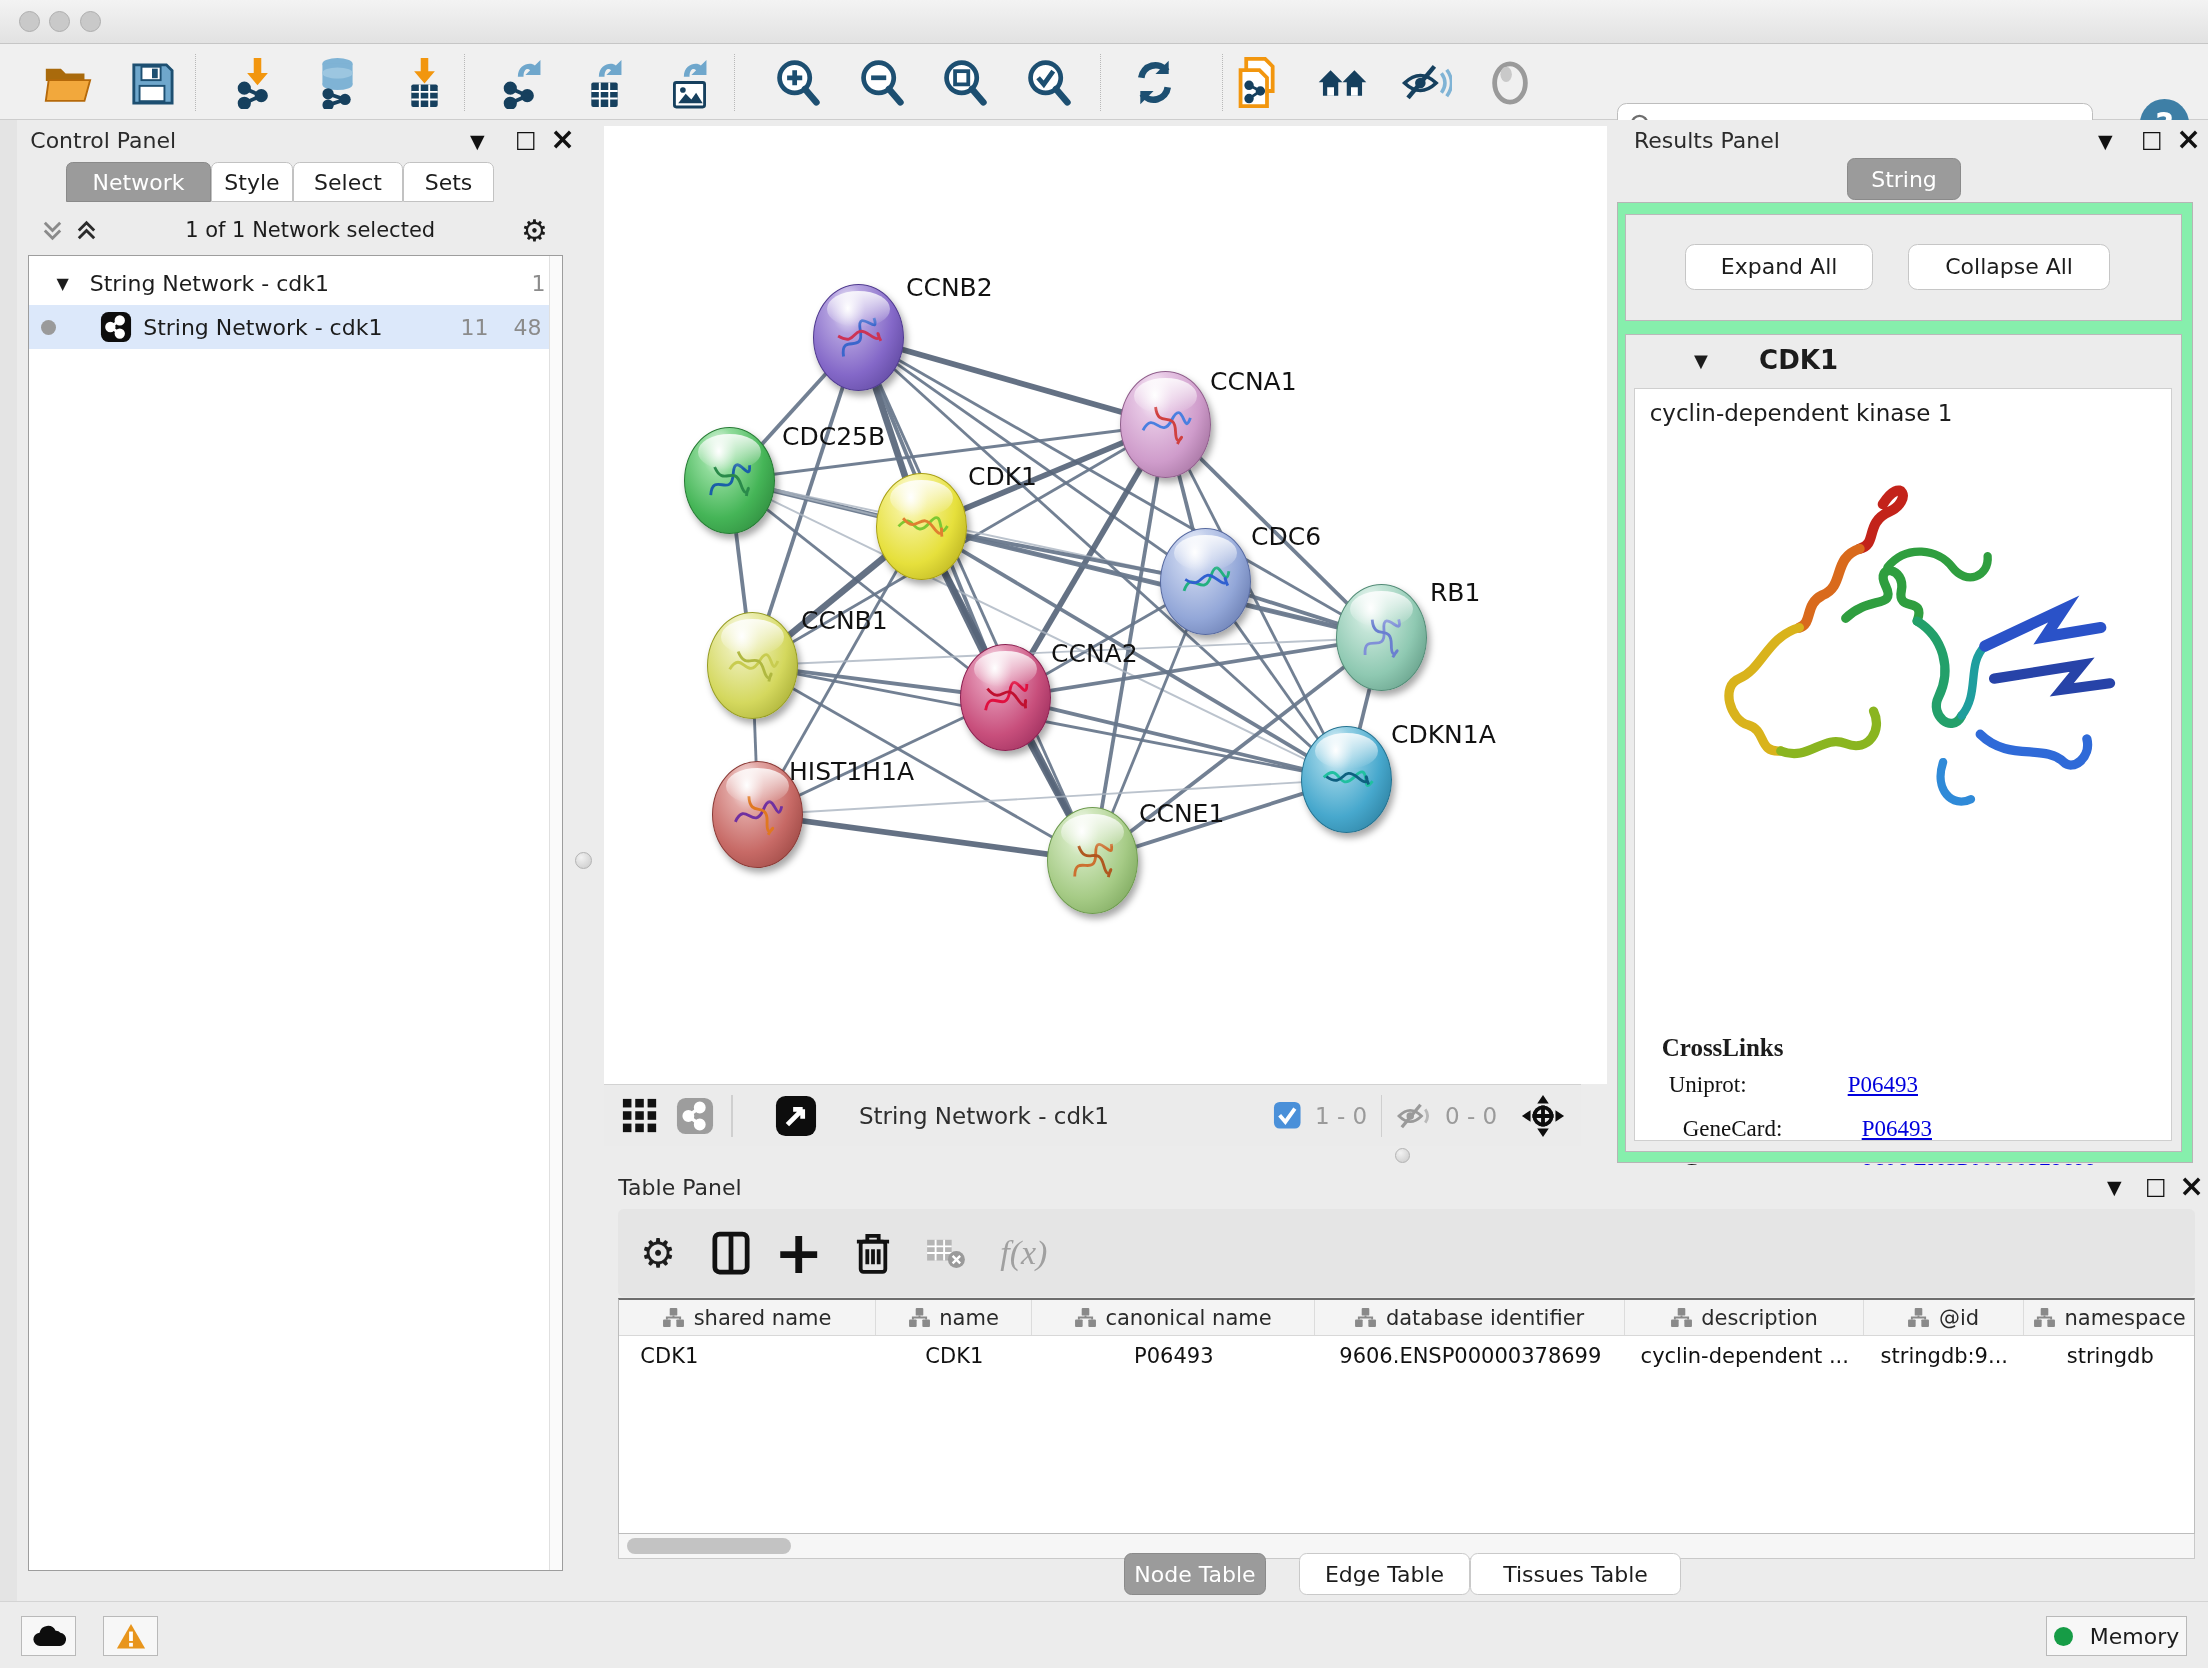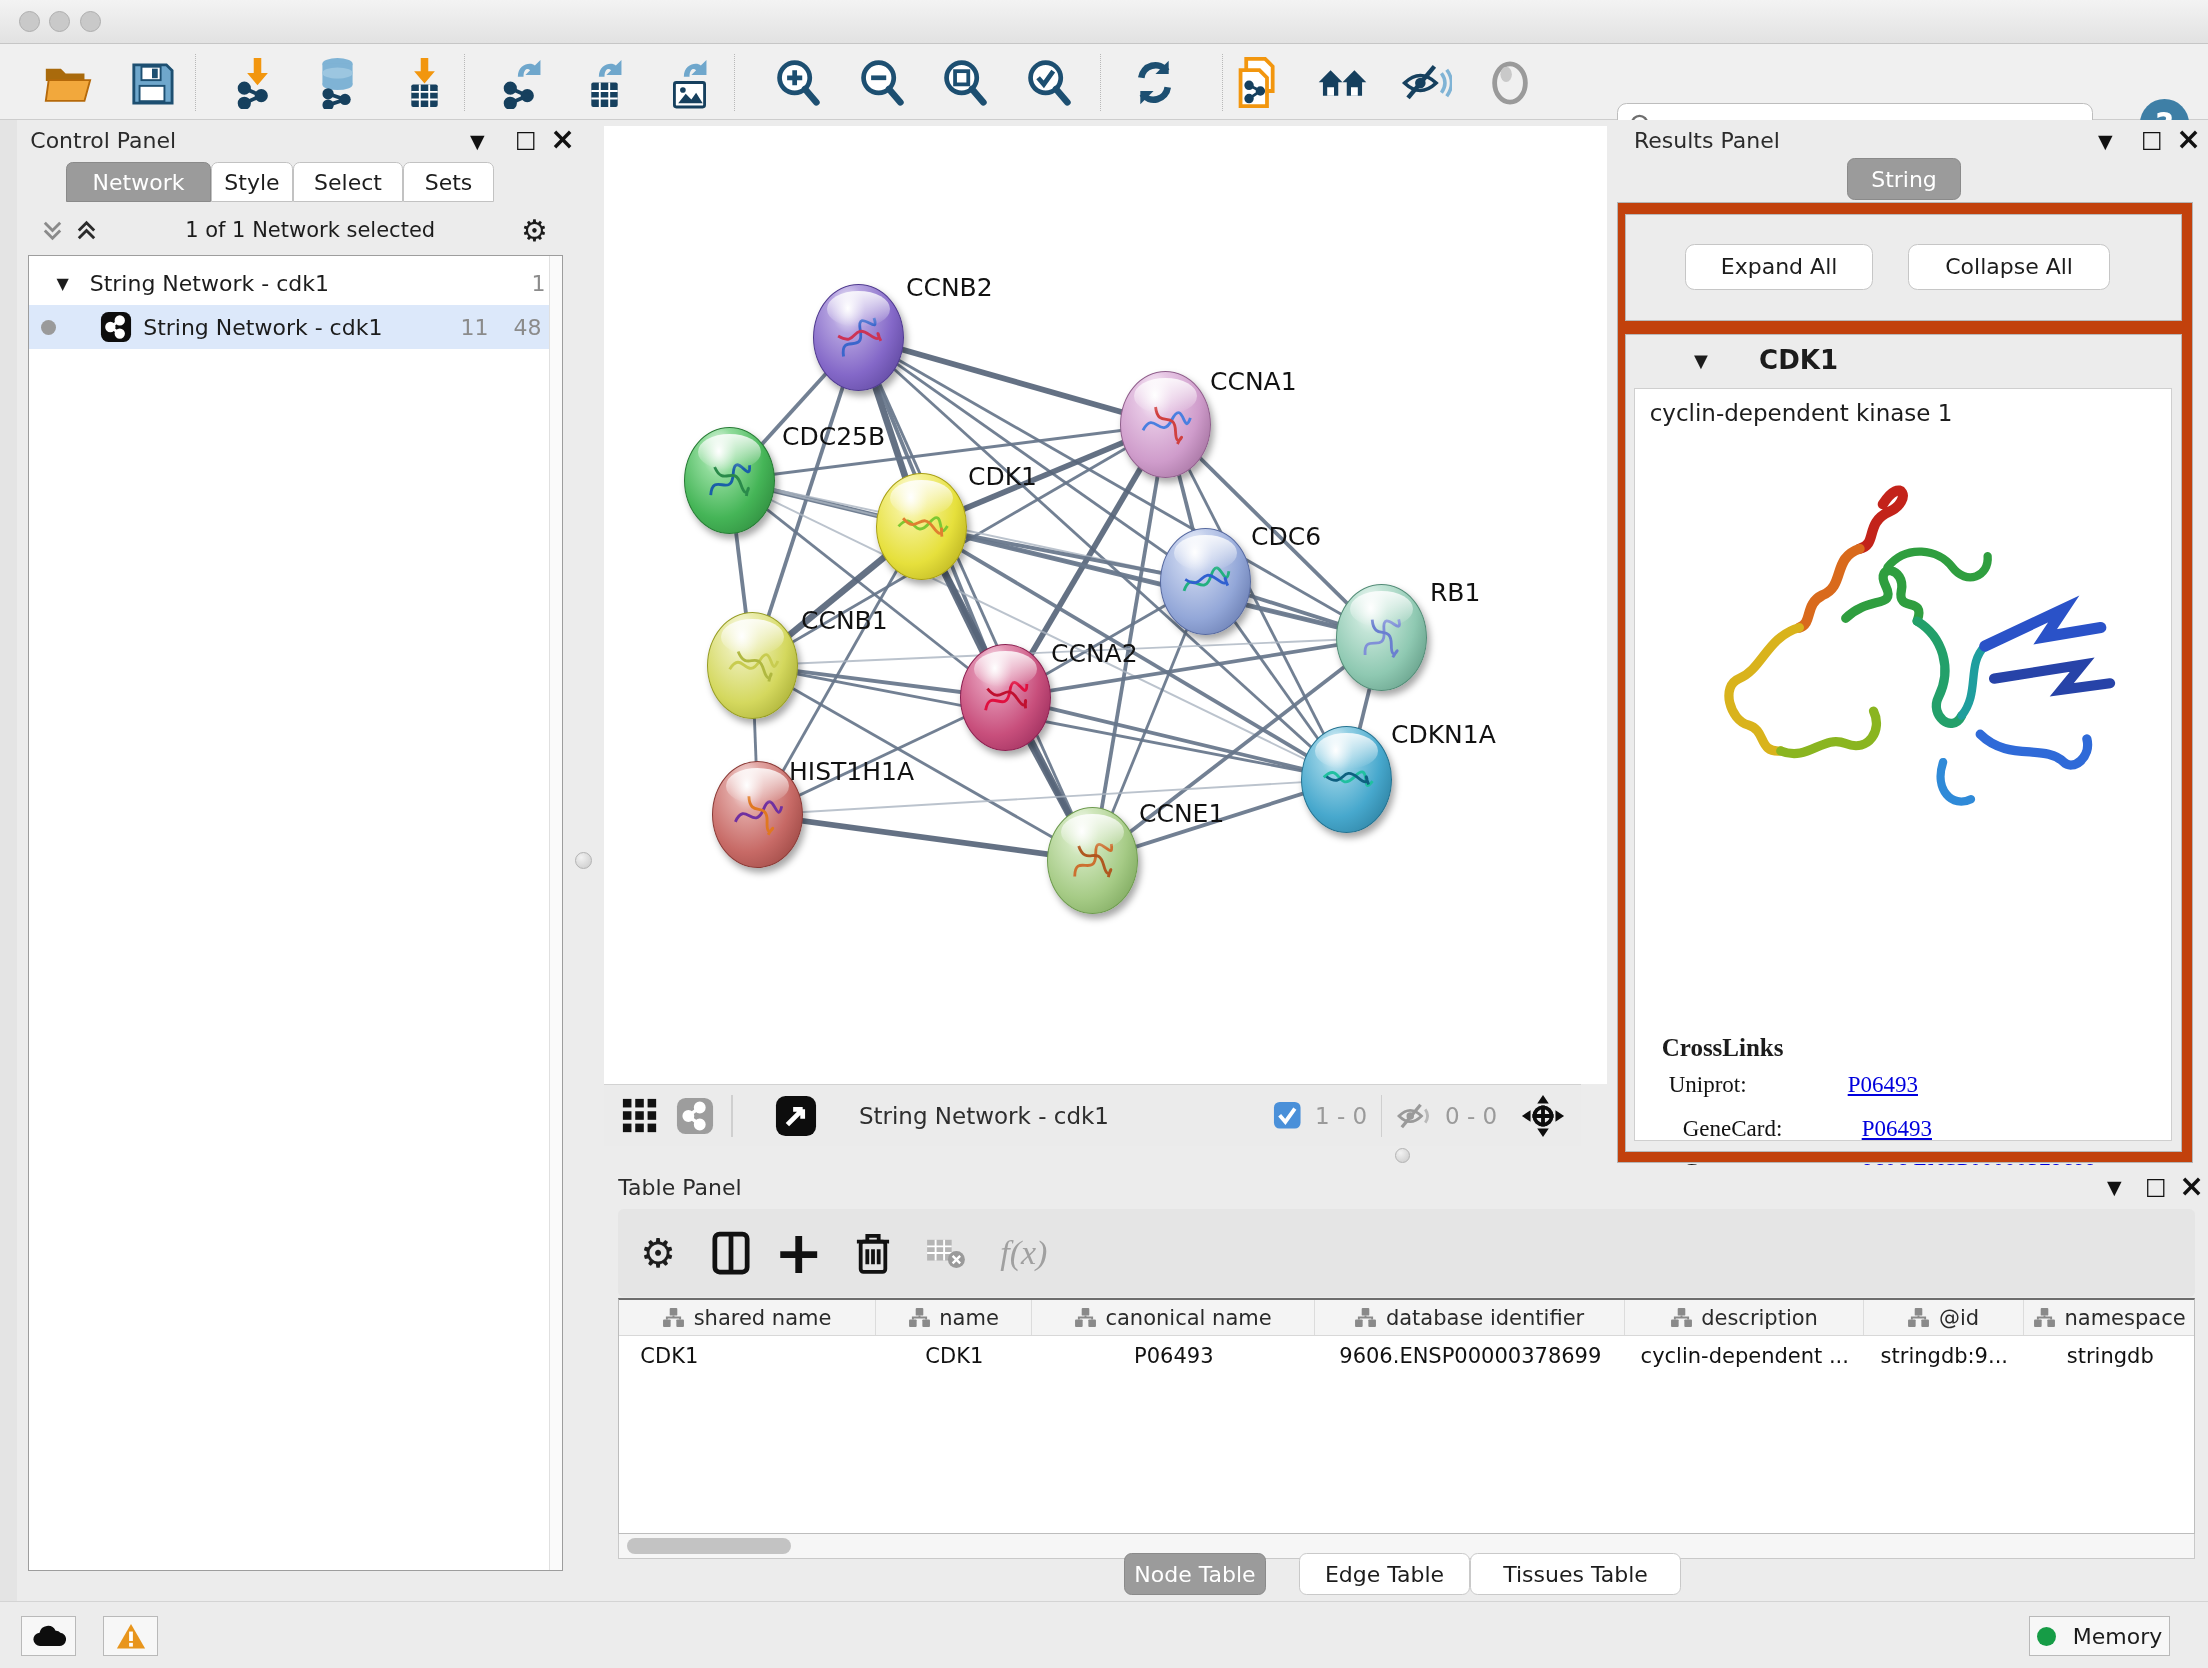--- a/index.html
+++ b/index.html
@@ -45,21 +45,21 @@
   .cb-txt { font-size:23px; color:#2e2e2e; }
   .cb-cnt { font-size:23px; color:#9a9a9a; }
   .vdiv { width:1.9px; background:#cfcfcf; height:42px; }
 
   
   .split-knob { position:absolute; width:17px; height:17px; border-radius:50%; background:radial-gradient(circle at 35% 30%, #f2f2f2,#c9c9c9); border:1px solid #b3b3b3; }
 
   
   #results-panel { left:1607px; top:120px; width:601px; height:1046px; background:#ececec; }
   .btn { background:#fff; border:1.9px solid #c6c6c6; border-radius:9.5px; font-size:22px; display:flex; align-items:center; justify-content:center; cursor:pointer; }
-  #rp-outer { position:absolute; left:9.5px; top:82px; width:576px; height:961px; border:1.9px solid #b5b5b5; background:#c2410c; }
+  #rp-outer { position:absolute; left:9.5px; top:82px; width:576px; height:961px; border:1.9px solid #b5b5b5; background:#86efac; }
   #rp-btnbox { position:absolute; left:7.6px; top:11.4px; width:557px; height:107px; border:1.9px solid #b9b9b9; background:#ececec; }
   #rp-section { position:absolute; left:7.6px; top:131px; width:557px; height:818px; border:1.9px solid #b9b9b9; background:#ececec; }
   #rp-white { position:absolute; left:7.6px; top:53px; width:538px; height:753px; background:#fff; border:1px solid #cfcfcf; }
   .serif { font-family:"Liberation Serif", serif; }
   .xl-label { font-size:23px; color:#111; }
   .xl-link { font-size:23px; color:#0000dd; text-decoration:underline; }
 
   
   #table-panel { left:604px; top:1165px; width:1605px; height:436px; background:#ececec; }
   #tp-toolbar { position:absolute; left:14.3px; top:44px; width:1577px; height:88px; background:#e5e5e5; border-radius:5.7px; }
@@ -70,21 +70,21 @@
   #tp-row { display:flex; height:40px; align-items:center; }
   .td { font-size:21px; color:#111; flex:0 0 auto; text-align:center; }
   #tp-hscroll { position:absolute; left:14.3px; top:369px; width:1577px; height:25px; background:#f6f6f6; border:1px solid #c9c9c9; border-top:none; }
   #tp-thumb { position:absolute; left:7.6px; top:3.8px; width:164px; height:16px; border-radius:8.6px; background:#c3c3c3; }
   .bot-tab { position:absolute; top:388px; height:42px; background:#fff; border:1px solid #c9c9c9; border-radius:7.6px; display:flex; align-items:center; justify-content:center; font-size:22px; cursor:pointer; }
   .bot-tab.active { background:#9b9b9b; color:#fff; border-color:#8a8a8a; }
 
   
   #statusbar { left:0; top:1601px; width:2208px; height:68px; background:#ececec; border-top:1.9px solid #d4d4d4; }
   .sb-btn { position:absolute; top:14.3px; height:40px; background:#f7f7f7; border:1.9px solid #b9b9b9; display:flex; align-items:center; justify-content:center; }
-  #memory-btn { right:38px; width:141px; gap:17px; font-size:22px; }
+  #memory-btn { right:21px; width:141px; gap:17px; font-size:22px; }
   .left-strip { left:0; top:120px; width:17px; height:1481px; background:#e4e4e4; }
 </style>
 </head>
 <body>
 
 <div class="abs" id="titlebar">
   <div class="tlight" style="left:19px"></div>
   <div class="tlight" style="left:49px"></div>
   <div class="tlight" style="left:80px"></div>
 </div>

